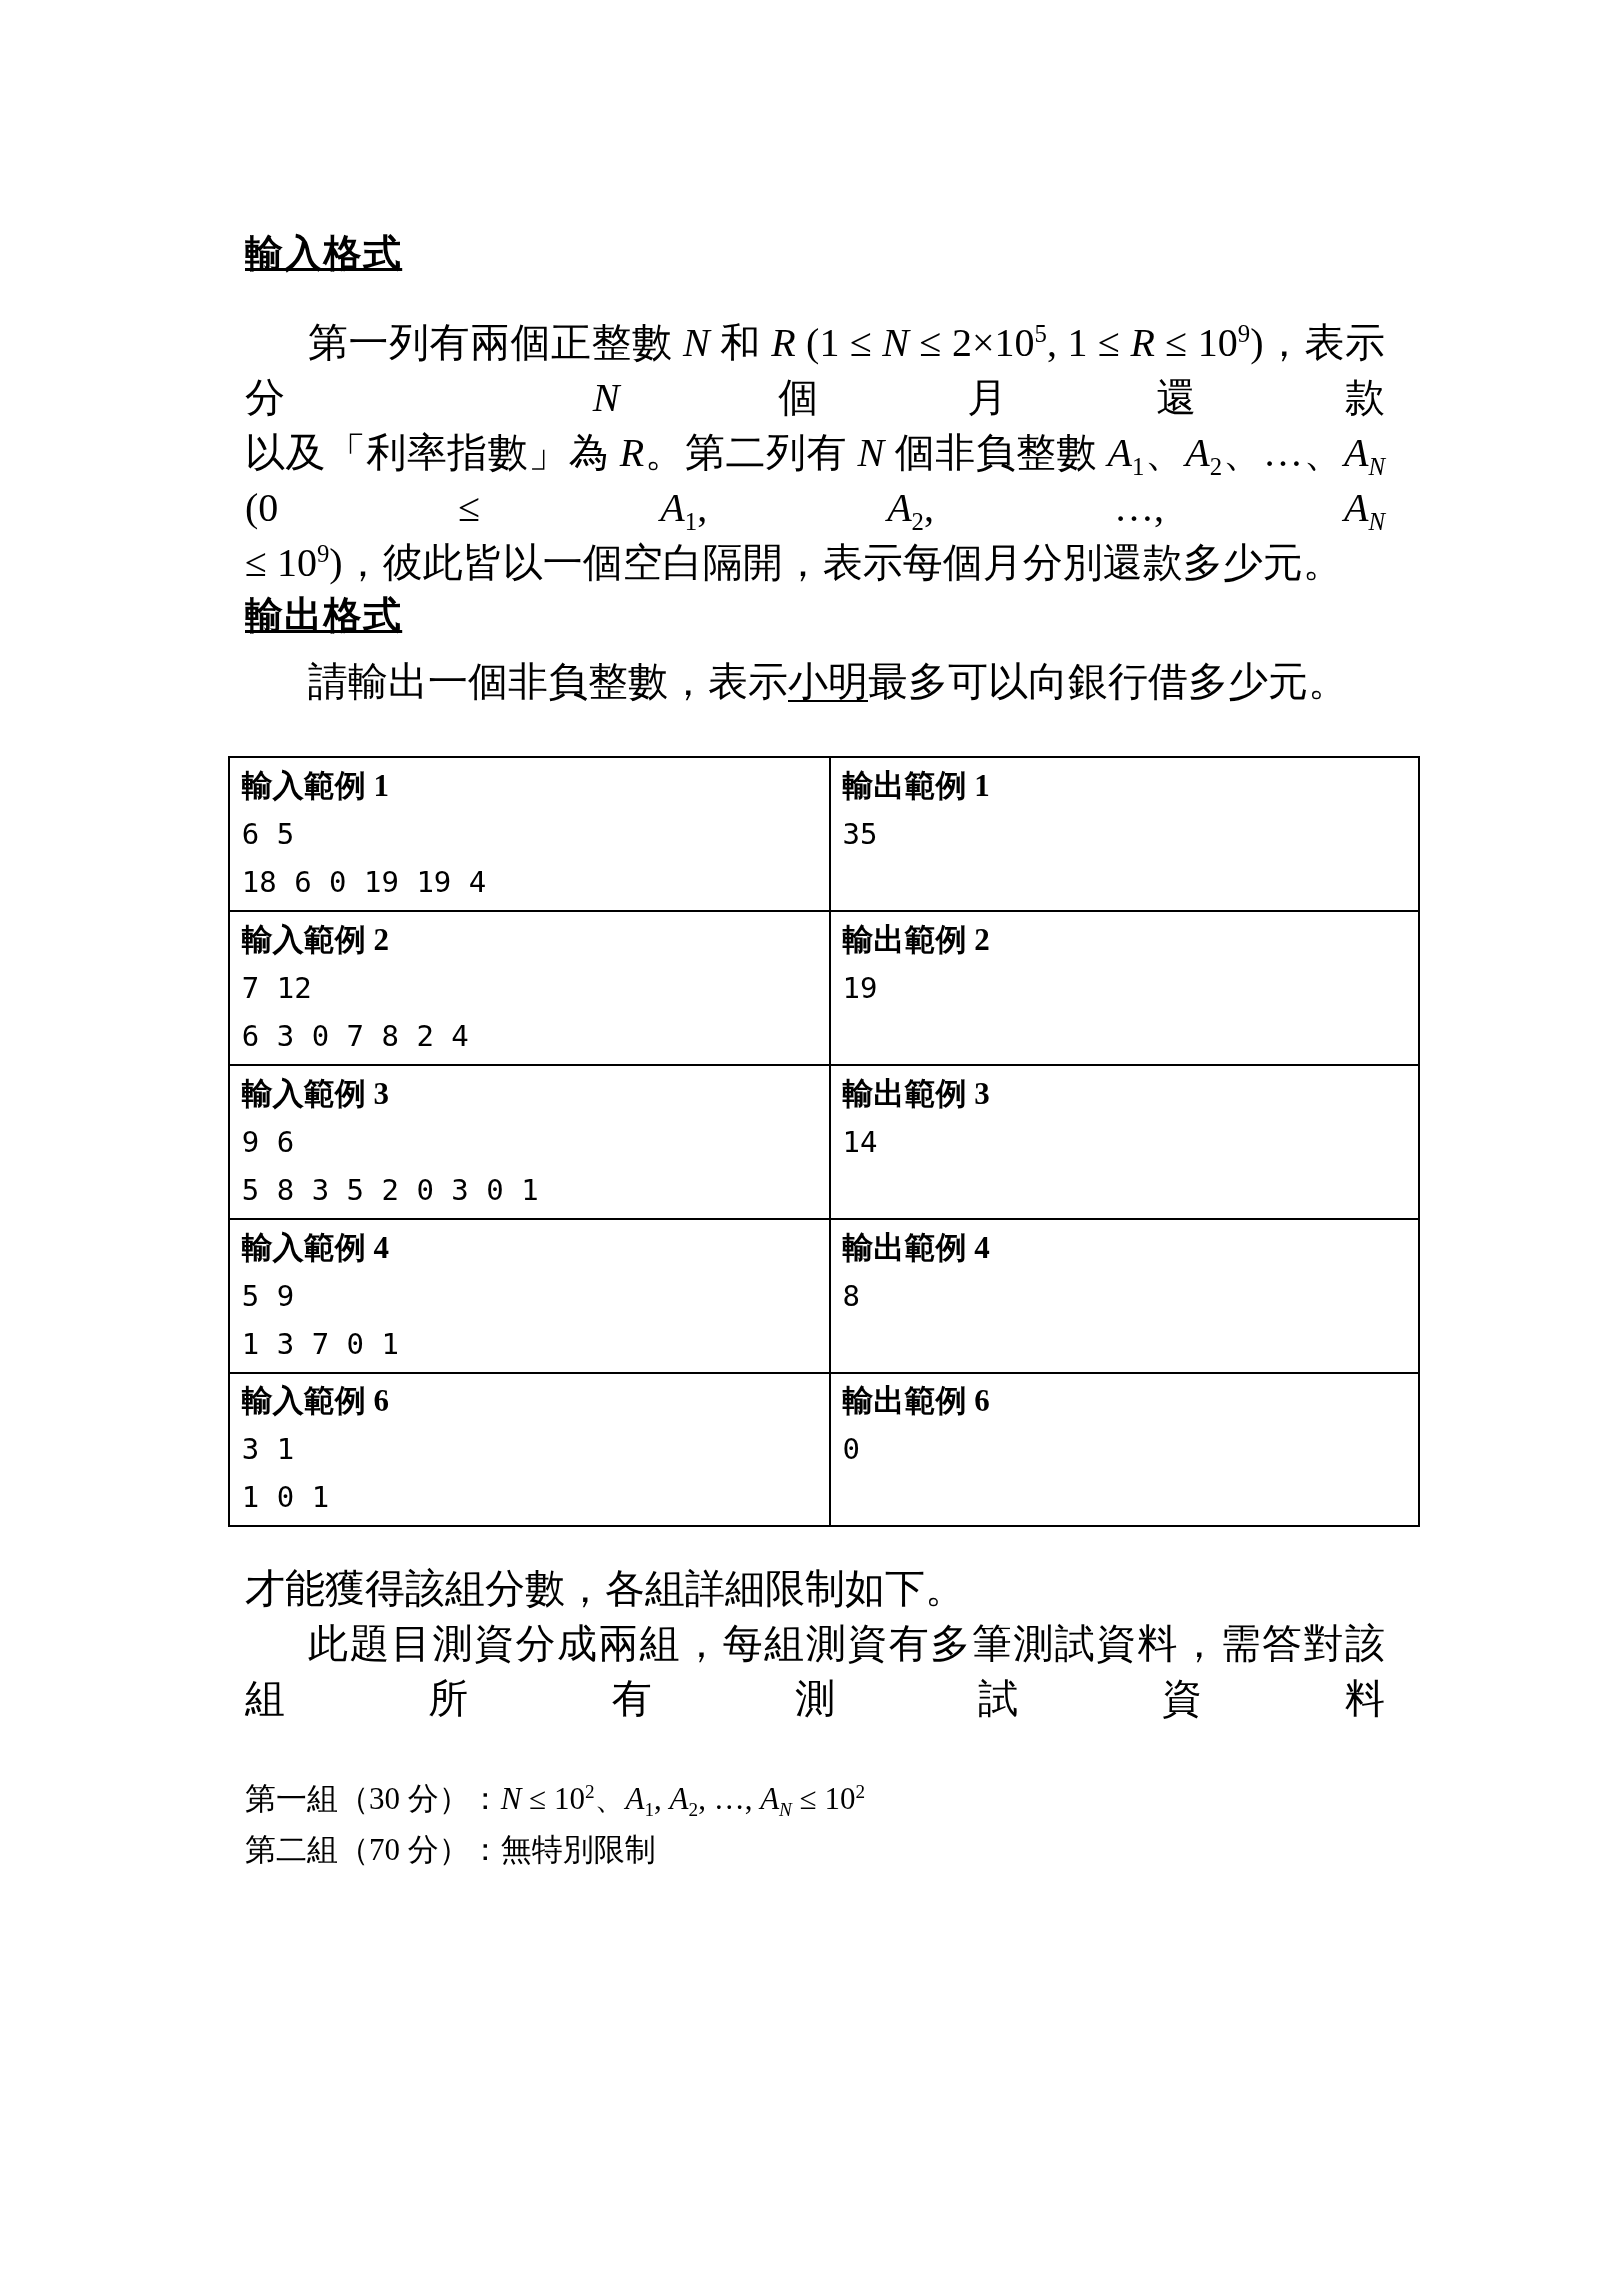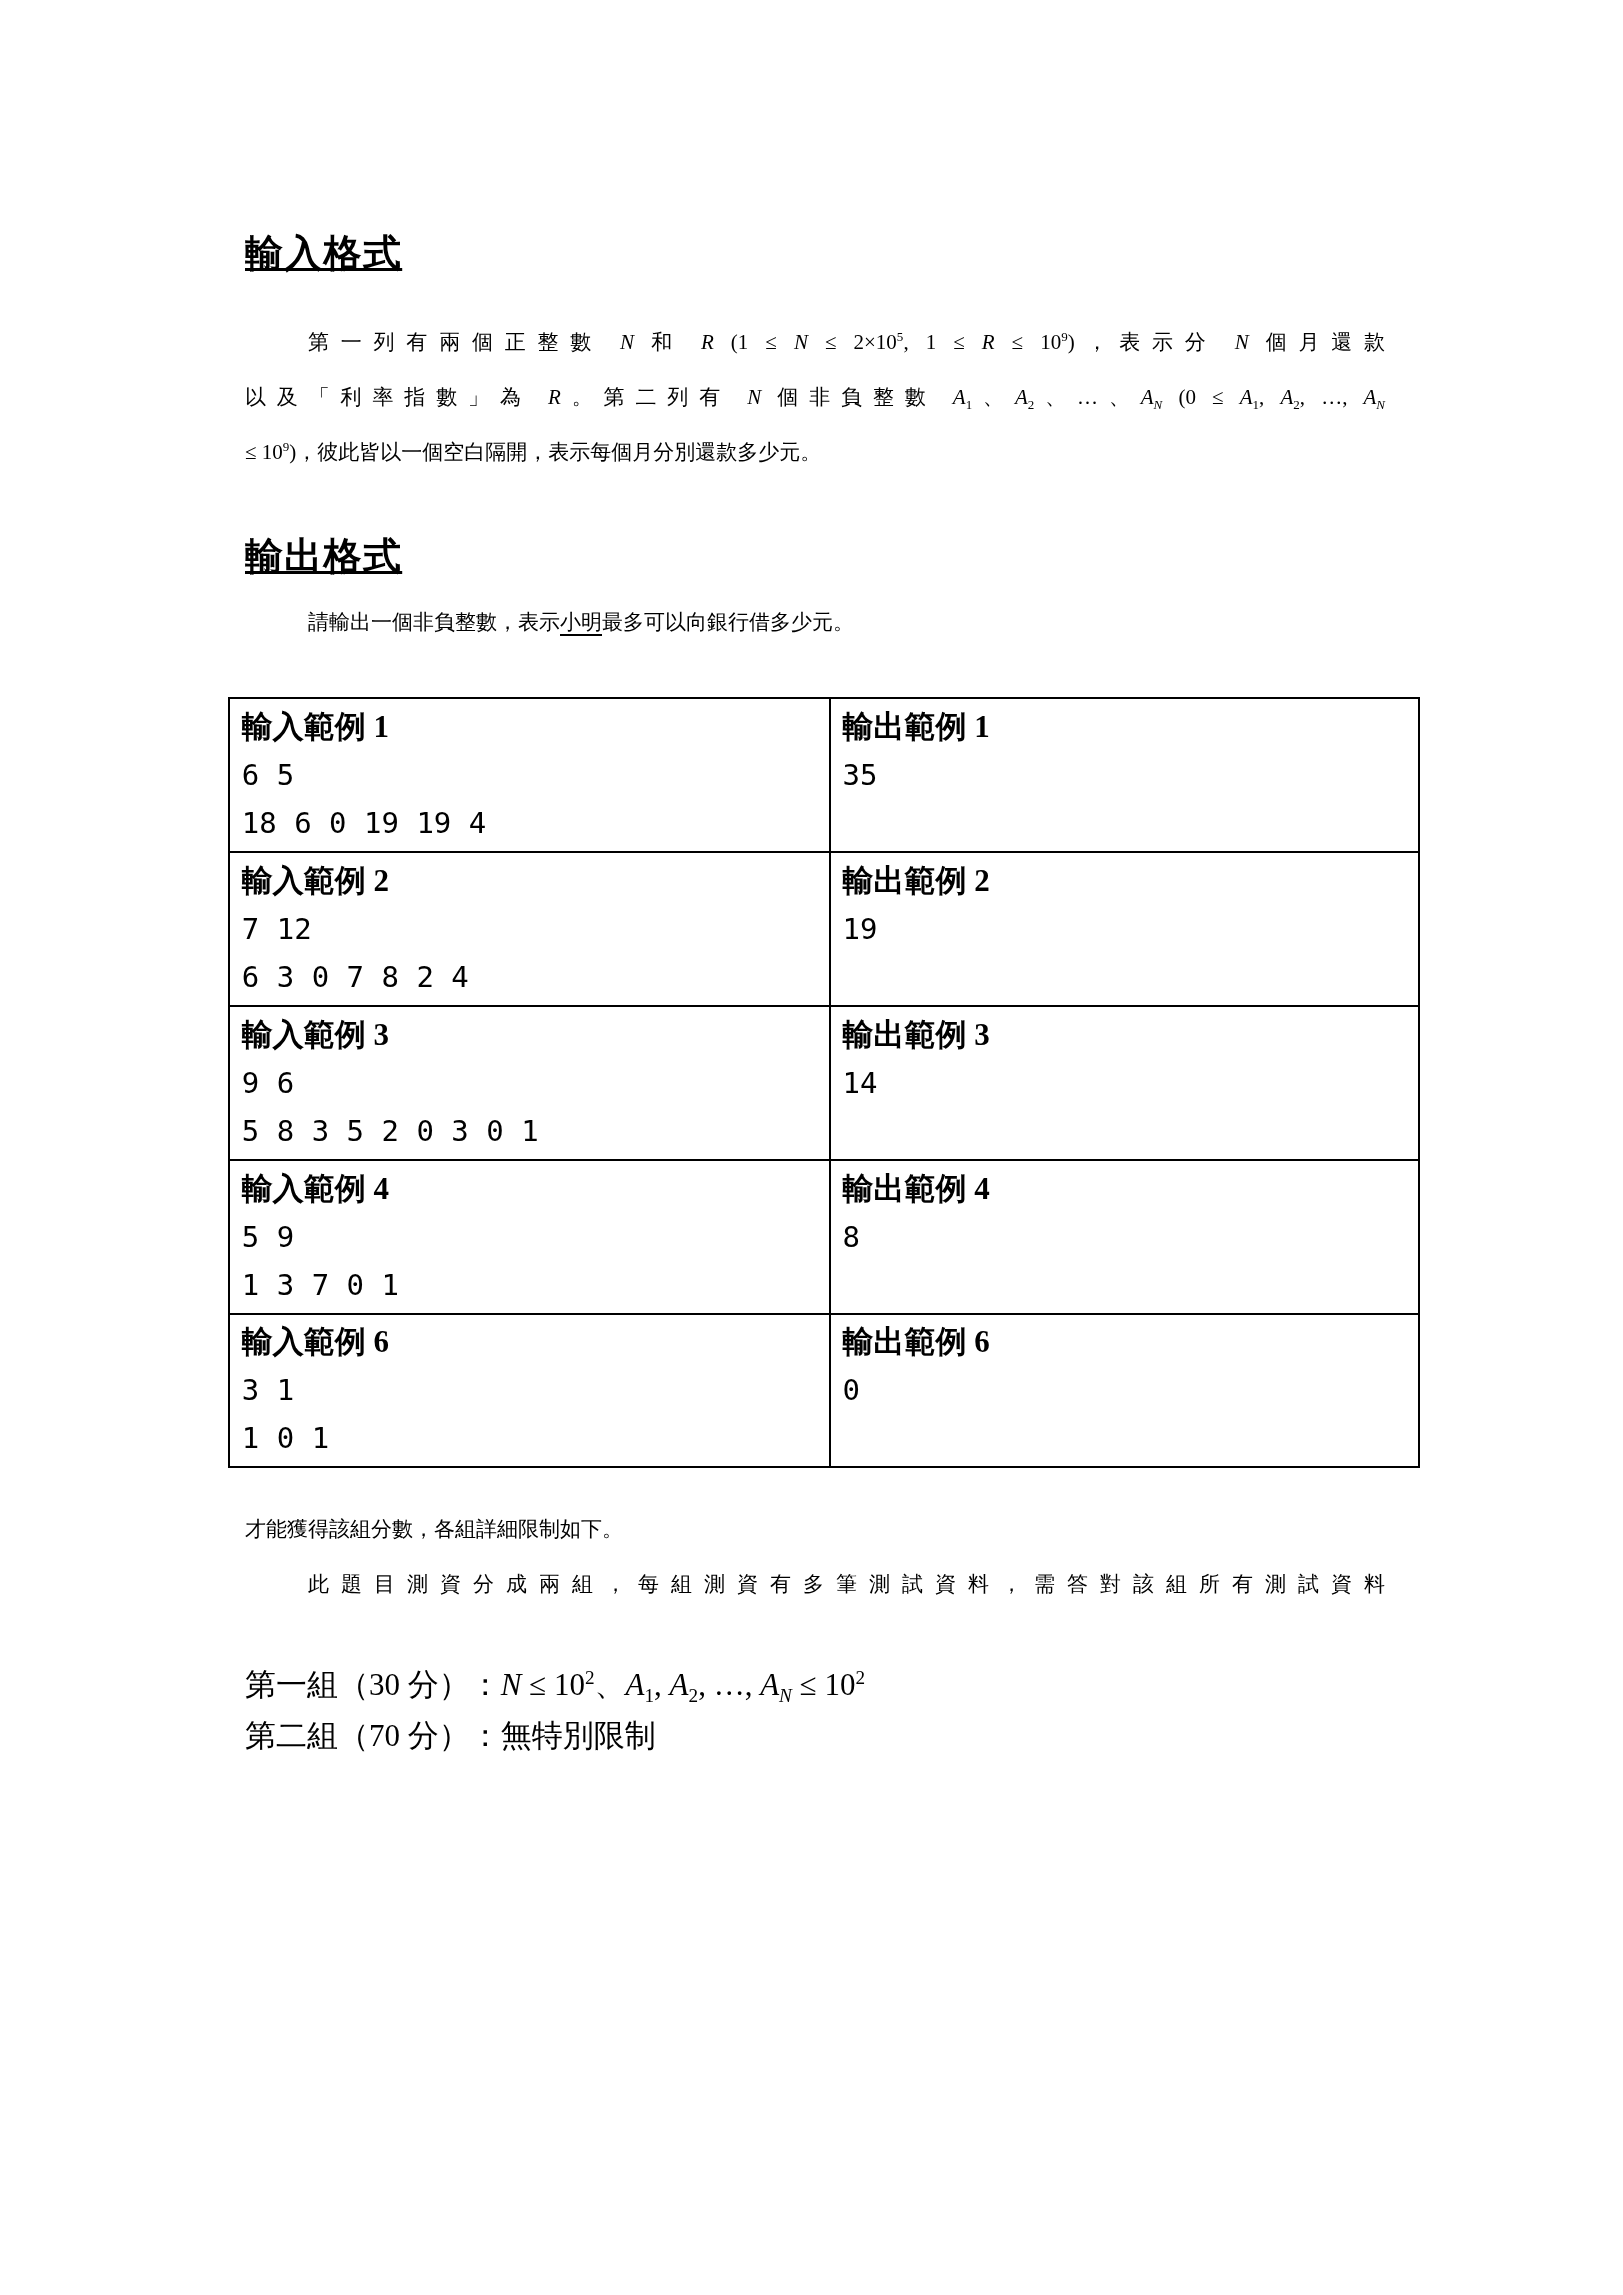--- a/index.html
+++ b/index.html
@@ -15,27 +15,27 @@
   
   .sec-heading{
     margin:0 0 0 245px;
     font-size:38px;
     line-height:50px;
     font-weight:bold;
     letter-spacing:1.3px;
     text-decoration:underline;
   }
   #h-input{margin-top:228px;}
-  #h-output{margin-top:51px;}
+  #h-output{}
   #h-scoring{margin-top:72px;}
   
   .para{
     margin-left:245px;
     width:1140px;
-    font-size:21px;
+    font-size:40px;
     line-height:55px;
   }
   #para-input{margin-top:37px;}
   #para-output{margin-top:14.4px;}
   #para-scoring{margin-top:34px;}
   .line{display:block;}
   .line.just{text-align:justify;text-align-last:justify;text-justify:inter-character;}
   .line.indent{text-indent:63px;}
   
   .seg-p{font-style:normal;}

